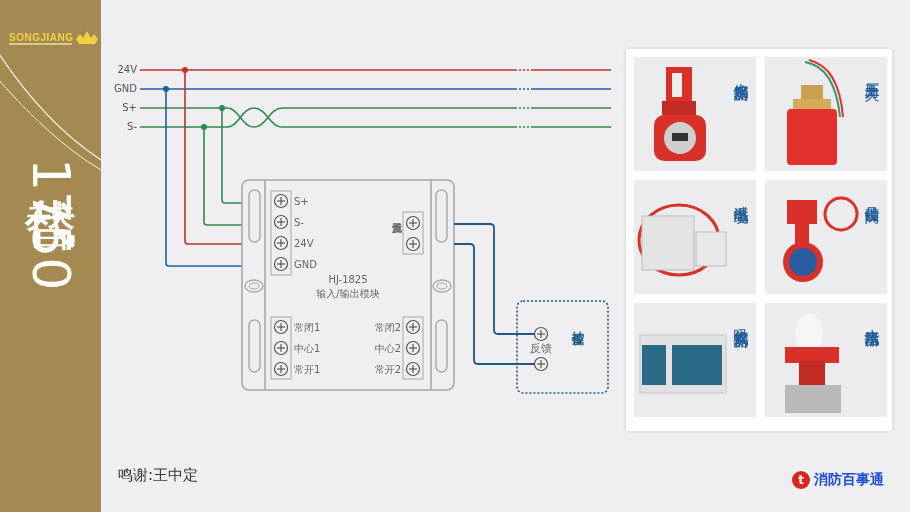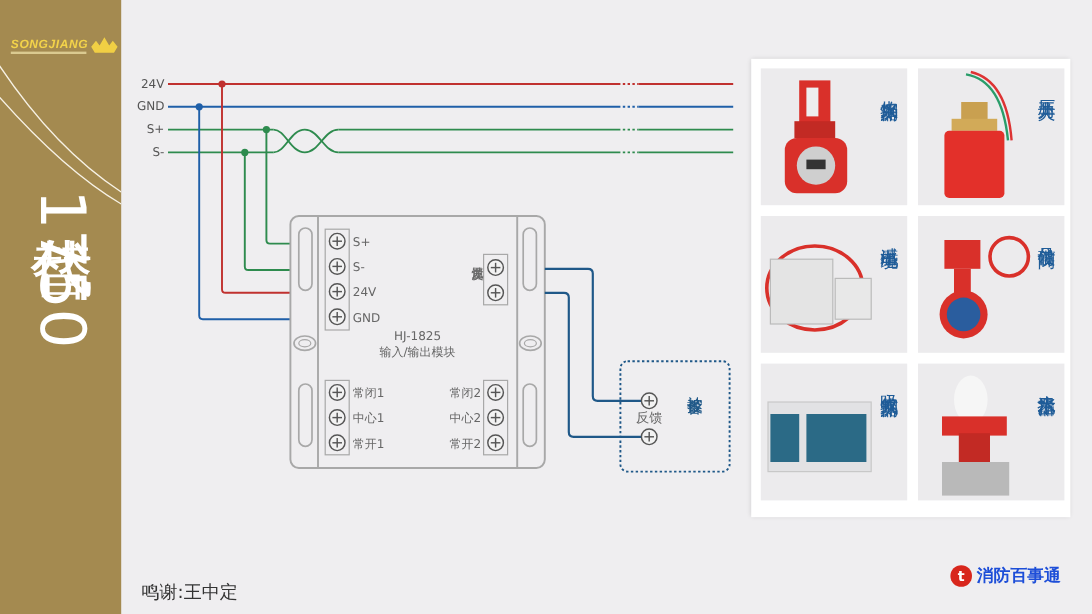--- a/index.html
+++ b/index.html
@@ -1,31 +1,31 @@
 <!DOCTYPE html>
 <html><head>
 <meta charset="utf-8">
 <style>
   html,body{margin:0;padding:0;}
   body{width:910px;height:512px;position:relative;overflow:hidden;background:#efeef0;font-family:"DejaVu Sans","Liberation Sans",sans-serif;}
   #sidebar{position:absolute;left:0;top:0;width:101px;height:512px;background:#a48a50;overflow:hidden;}
   #logo{position:absolute;left:9px;top:32px;width:90px;height:20px;}
-  #logo .brand{position:absolute;left:0;top:0;font-family:"Liberation Sans",sans-serif;font-weight:bold;font-style:italic;font-size:10px;letter-spacing:0.5px;color:#f3d34a;}
+  #logo .brand{position:absolute;left:0;top:0;font-family:"Liberation Sans",sans-serif;font-weight:bold;font-size:10px;letter-spacing:0.5px;color:#f3d34a;}
   #logo .sub{position:absolute;left:0;top:11px;width:63px;height:2px;background:#e8d9a0;opacity:.8;}
   #logo .crown{position:absolute;left:66px;top:-2px;width:24px;height:16px;}
   #vtitle{position:absolute;left:16px;top:158px;width:70px;writing-mode:vertical-rl;text-orientation:mixed;color:#fff;font-size:52px;line-height:70px;font-family:"DejaVu Sans",sans-serif;}
   #arcs{position:absolute;left:0;top:0;}
   #diagram{position:absolute;left:0;top:0;}
   .lbl{font-family:"DejaVu Sans",sans-serif;fill:#555;font-size:10px;}
   .clbl{font-family:"DejaVu Sans",sans-serif;fill:#666;font-size:10px;}
   #panel{position:absolute;left:626px;top:49px;width:266px;height:382px;background:#fff;box-shadow:0 0 4px rgba(0,0,0,.15);}
   .card{position:absolute;width:122px;height:114px;background:#ecebed;overflow:hidden;}
   .card .vt{position:absolute;right:6px;top:14px;writing-mode:vertical-rl;color:#1f5c98;font-size:15px;line-height:18px;letter-spacing:1px;}
   .card svg{position:absolute;left:0;top:0;}
-  #credit{position:absolute;left:118px;top:484px;font-size:15px;color:#333;}
+  #credit{position:absolute;left:118px;top:466px;font-size:15px;color:#333;}
   #footer-logo{position:absolute;left:792px;top:470px;height:20px;display:flex;align-items:center;}
   #footer-logo .fi{width:18px;height:18px;border-radius:50%;background:#d8261c;color:#fff;font-size:12px;font-weight:bold;text-align:center;line-height:18px;margin-right:4px;}
   #footer-logo span.t{font-size:14px;font-weight:bold;color:#1d4ed8;}
 </style>
 </head>
 <body>
 
 <div id="sidebar">
   <div id="logo">
     <span class="brand">SONGJIANG</span>

